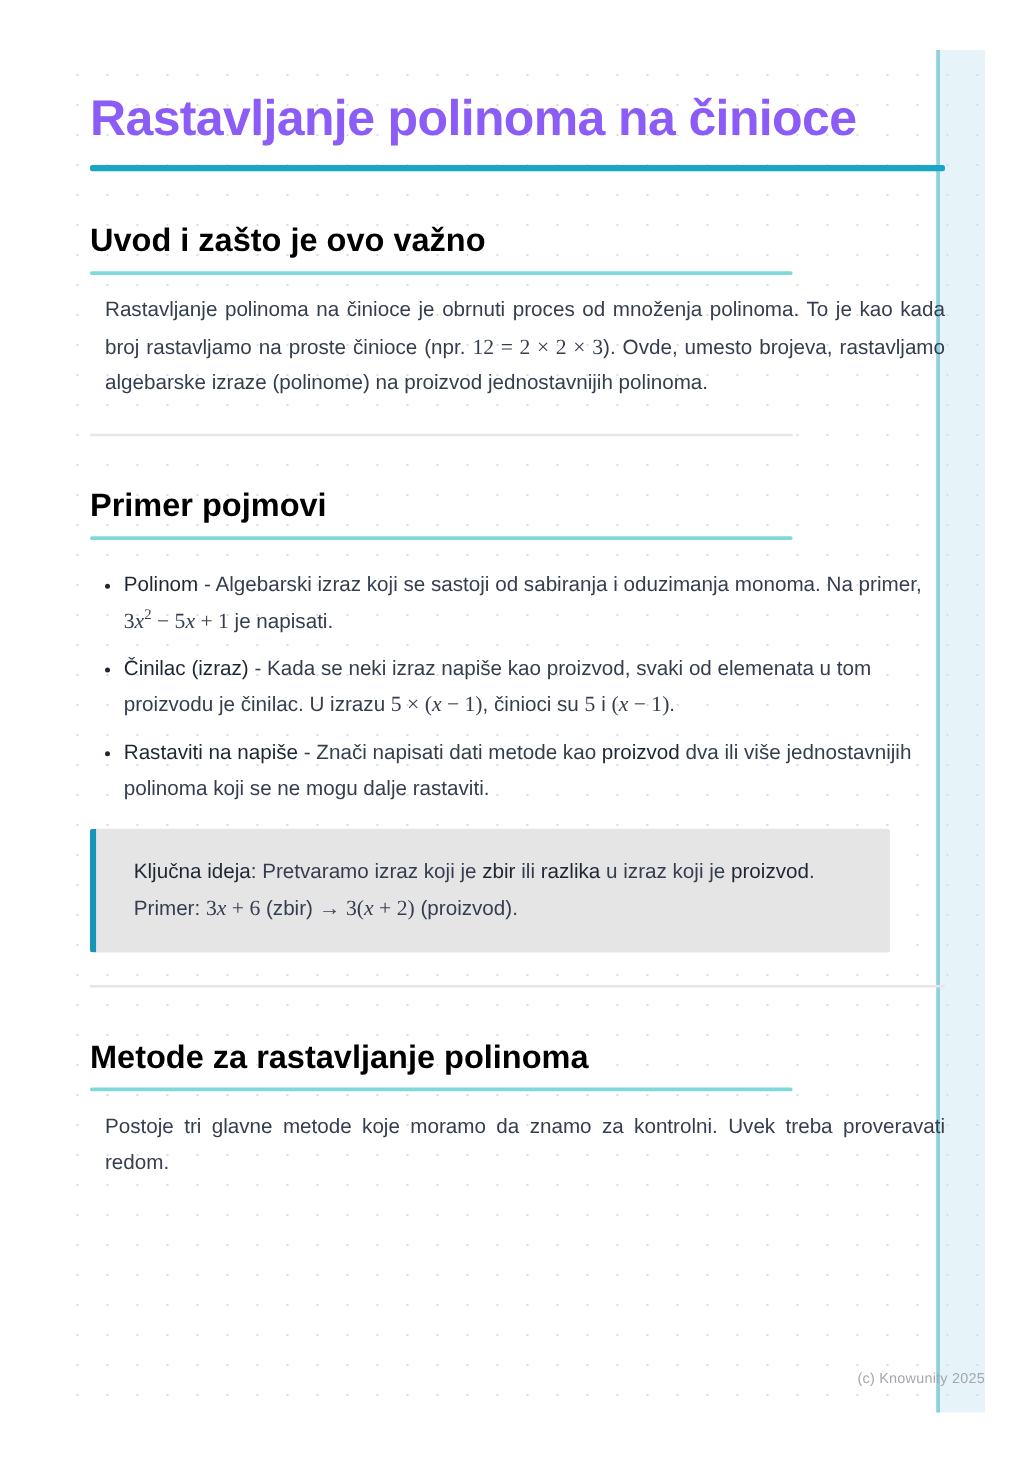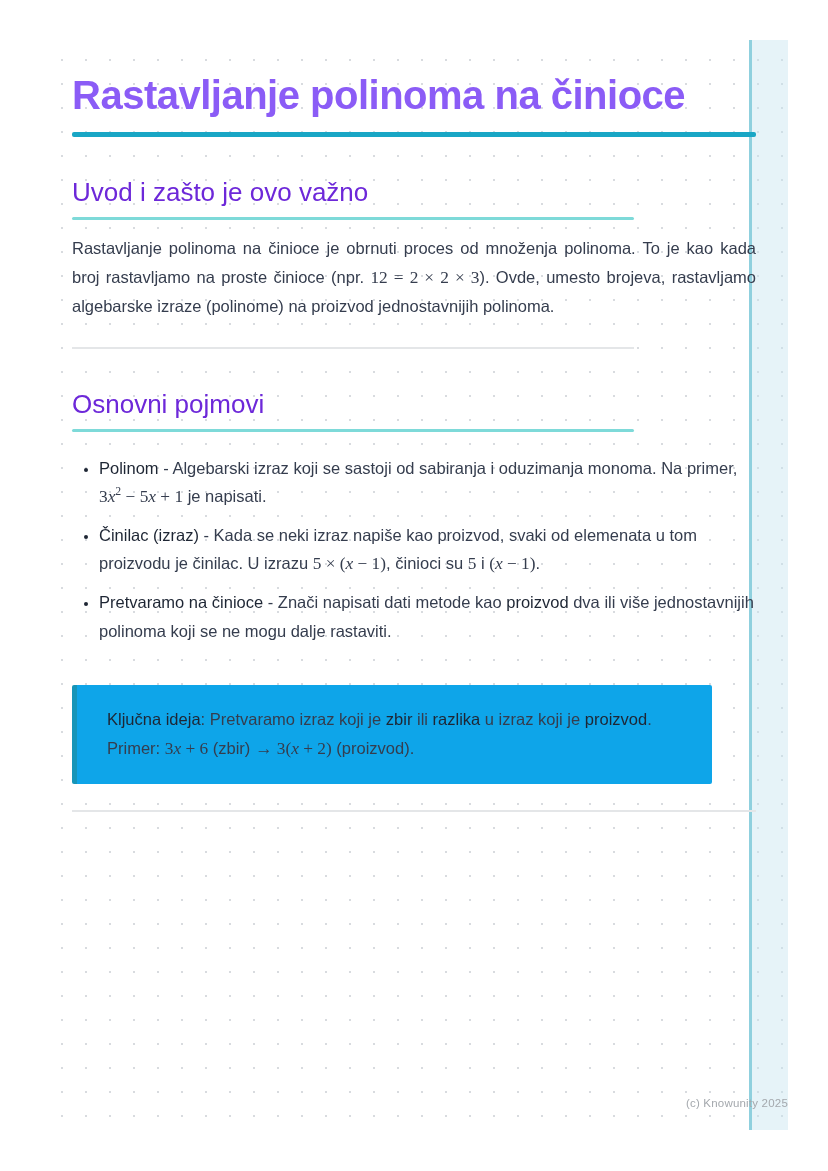--- a/index.html
+++ b/index.html
@@ -43,35 +43,36 @@
   .rule-thick {
     margin-top: 14px;
     width: 684px; height: 5px;
     background: #19a6c5;
     border-radius: 2px;
   }
   h2.section-heading {
     margin-top: 40px;
     font-size: 26px;
     line-height: 1.2;
-    font-weight: normal;
-    color: #6d28d9;
+    font-weight: bold;
+    color: #000000;
   }
   .rule-thin {
     margin-top: 9px;
     width: 562px; height: 3px;
     background: #7edad9;
     border-radius: 2px;
   }
   p.body-text {
     margin-top: 14px;
     font-size: 16.5px;
     line-height: 1.72;
     text-align: justify;
     color: #353d4e;
+    margin-left: 12px;
   }
   .section-divider {
     margin-top: 26px;
     width: 562px; height: 2px;
     background: #e4e6e8;
   }
   .section-divider.wide { width: 684px; }
   ul.term-list {
     margin-top: 22px;
     padding-left: 27px;
@@ -90,23 +91,23 @@
     font-size: 1.05em;
     font-style: normal;
   }
   .math i { font-style: italic; }
   sup.math {
     font-size: 0.68em;
     vertical-align: super;
     line-height: 0;
   }
   .callout {
-    margin-top: 40px;
+    margin-top: 18px;
     width: 640px;
-    background: #0ea5e9;
+    background: #e5e5e5;
     border-left: 5px solid #1795b8;
     border-radius: 2px;
     padding: 20px 28px 20px 30px;
     font-size: 16.5px;
     line-height: 1.75;
     color: #353d4e;
   }
   .footer-credit {
     position: absolute;
     top: 1097px;
@@ -129,32 +130,37 @@
 
   <section>
     <h2 class="section-heading">Uvod i zašto je ovo važno</h2>
     <div class="rule-thin"></div>
     <p class="body-text"><span>Rastavljanje polinoma na činioce je obrnuti proces od množenja polinoma. To je kao kada broj rastavljamo na proste činioce (npr. </span><span class="math">12 = 2 × 2 × 3</span><span>). Ovde, umesto brojeva, rastavljamo algebarske izraze (polinome) na proizvod jednostavnijih polinoma.</span></p>
   </section>
 
   <div class="section-divider"></div>
 
   <section>
-    <h2 class="section-heading">Osnovni pojmovi</h2>
+    <h2 class="section-heading">Primer pojmovi</h2>
     <div class="rule-thin"></div>
 
     <ul class="term-list">
       <li><b>Polinom</b><span> - </span><span>Algebarski izraz koji se sastoji od sabiranja i oduzimanja monoma. Na primer, </span><span class="math"><span>3</span><i>x</i><sup class="math">2</sup><span> − 5</span><i>x</i><span> + 1</span></span><span> je napisati.</span></li>
 
       <li><b>Činilac (izraz)</b><span> - </span><span>Kada se neki izraz napiše kao proizvod, svaki od elemenata u tom proizvodu je činilac. U izrazu </span><span class="math"><span>5 × (</span><i>x</i><span> − 1)</span></span><span>, činioci su </span><span class="math">5</span><span> i </span><span class="math"><span>(</span><i>x</i><span> − 1)</span></span><span>.</span></li>
 
-      <li><b>Pretvaramo na činioce</b><span> - </span><span>Znači napisati dati metode kao </span><b>proizvod</b><span> dva ili više jednostavnijih polinoma koji se ne mogu dalje rastaviti.</span></li>
+      <li><b>Rastaviti na napiše</b><span> - </span><span>Znači napisati dati metode kao </span><b>proizvod</b><span> dva ili više jednostavnijih polinoma koji se ne mogu dalje rastaviti.</span></li>
     </ul>
 
     <div class="callout"><b>Ključna ideja</b><span>: Pretvaramo izraz koji je </span><b>zbir</b><span> ili </span><b>razlika</b><span> u izraz koji je </span><b>proizvod</b><span>. Primer: </span><span class="math"><span>3</span><i>x</i><span> + 6</span></span><span> (zbir) </span><span class="math">→</span><span> </span><span class="math"><span>3(</span><i>x</i><span> + 2)</span></span><span> (proizvod).</span></div>
   </section>
 
   <div class="section-divider wide"></div>
 
+  <section>
+    <h2 class="section-heading">Metode za rastavljanje polinoma</h2>
+    <div class="rule-thin"></div>
+    <p class="body-text">Postoje tri glavne metode koje moramo da znamo za kontrolni. Uvek treba proveravati redom.</p>
+  </section>
 
 </div>
 
 <div class="footer-credit">(c) Knowunity 2025</div>
 
 </body></html>

